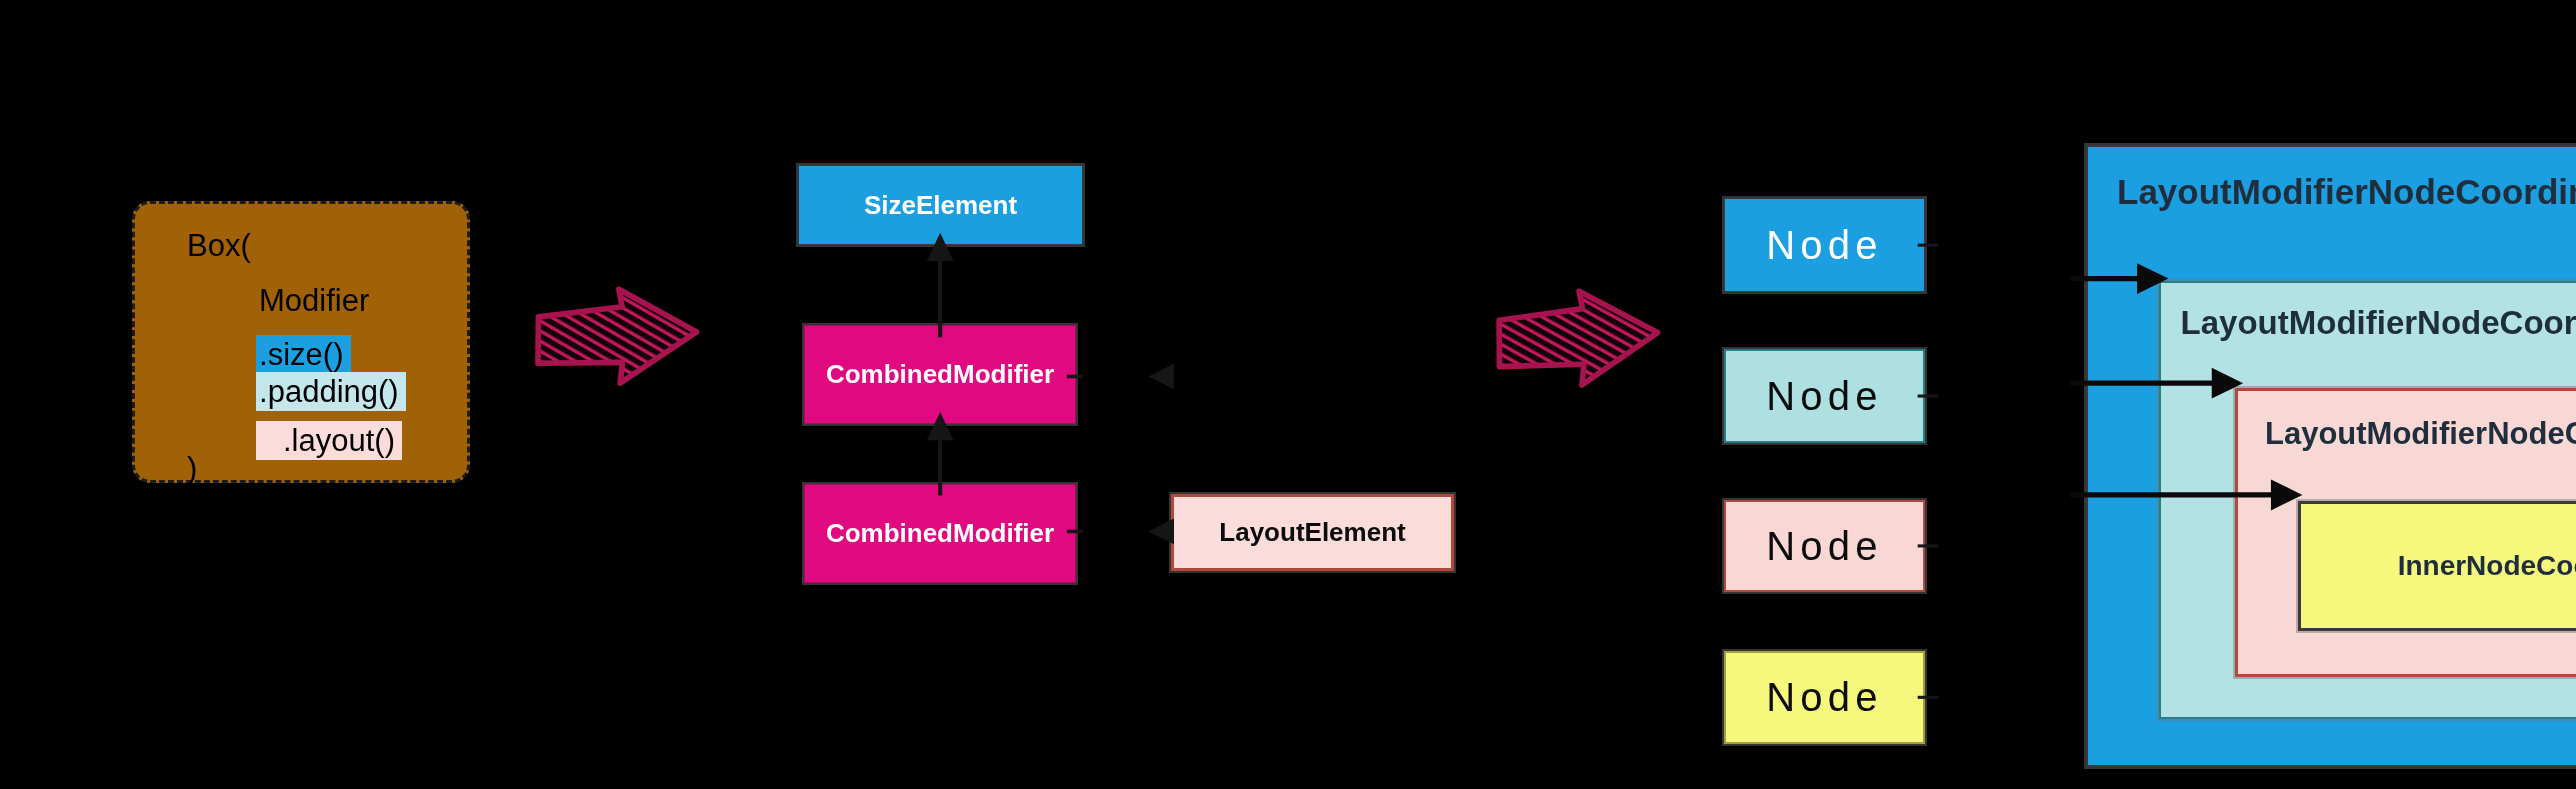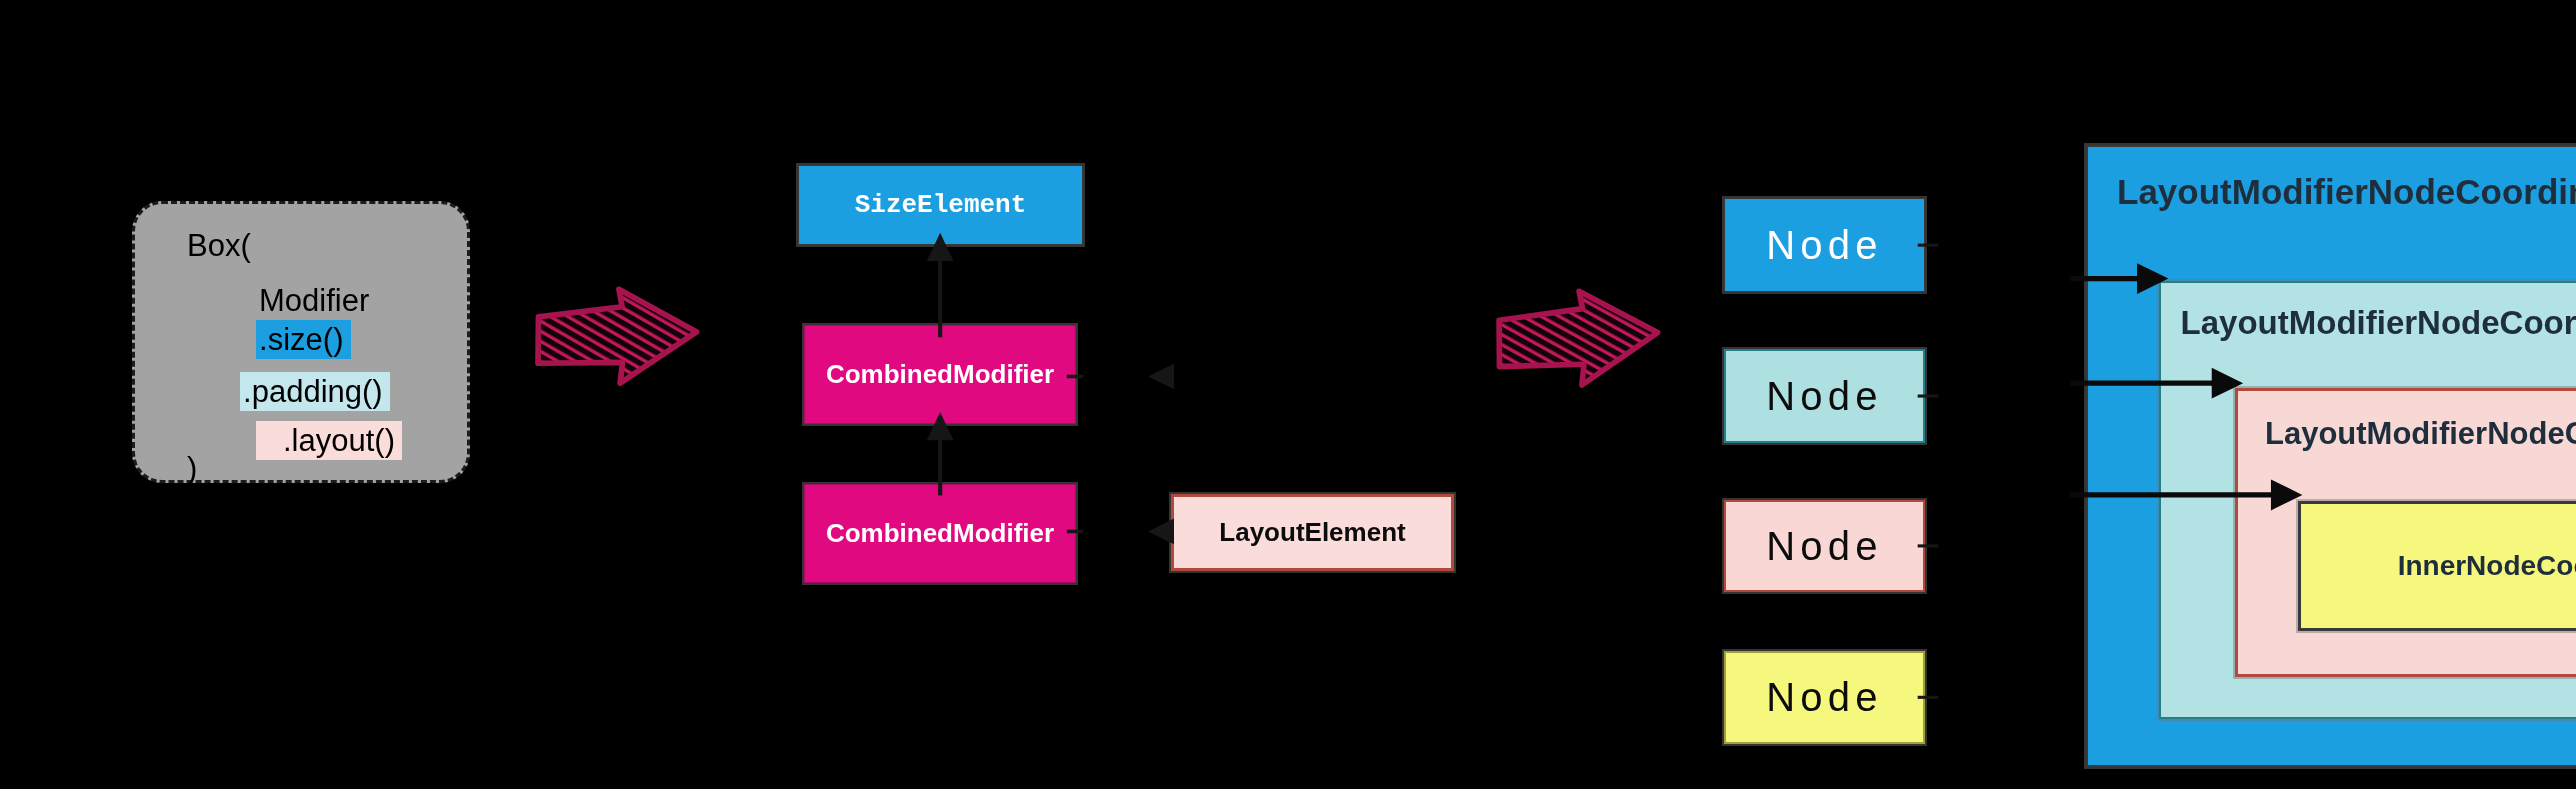--- a/index.html
+++ b/index.html
@@ -2,38 +2,38 @@
 <html style="font-size:8.2px"><head>
 <meta charset="utf-8">
 <style>
   html,body{margin:0;padding:0;background:#000;}
   .canvas{position:relative;width:3001px;height:789px;background:#000;overflow:hidden;
           font-family:"Liberation Sans",sans-serif;}
   .abs{position:absolute;box-sizing:border-box;}
   .center{display:flex;align-items:center;justify-content:center;}
 
   
-  .code-box{left:132px;top:201px;width:338px;height:282px;background:#a3a3a3;
-            border:3.6px dashed #1c1c1c;border-radius:30px;}
+  .code-box{left:132px;top:201px;width:338px;height:282px;background:#a16207;
+            border:3.6px dashed #1c1c1c;border-radius:18px;}
   .code-line{position:absolute;color:#000;font-size:31px;line-height:37px;white-space:pre;}
   .cl-1{left:52px;top:23px;}
   .cl-2{left:124px;top:78px;}
-  .cl-3{left:121px;top:116px;}
-  .cl-4{left:105px;top:168px;}
+  .cl-3{left:121px;top:131px;}
+  .cl-4{left:121px;top:168px;}
   .cl-5{left:121px;top:217px;}
   .cl-6{left:52px;top:246px;}
   .hl{padding:1px 7.2px 1px 3.1px;}
   .hl-blue{background:#1C9FE0;}
   .hl-cyan{background:#C3E7ED;}
   .hl-pink{background:#FADCDA;padding-left:27px;}
 
   
   .gbox{outline:2.1px solid rgba(115,115,115,.45);}
   .el-label{font-weight:bold;font-size:26px;}
-  .size-el{left:798px;top:165px;width:285px;height:80px;background:#1C9FE0;border:1.5px solid #3a3a3a;color:#fff;font-family:Liberation Mono, monospace;}
+  .size-el{left:798px;top:165px;width:285px;height:80px;background:#1C9FE0;border:1.5px solid #3a3a3a;color:#fff;}
   .cm-top{left:804px;top:325px;width:272px;height:99px;background:#E00980;border:1.5px solid #a50f63;color:#fff;}
   .cm-bot{left:804px;top:484px;width:272px;height:99px;background:#E00980;border:1.5px solid #a50f63;color:#fff;}
   .pad-el{left:1171px;top:338px;width:283px;height:77px;background:#B5E3E5;border:3.1px solid #267F86;color:#0c0c0c;}
   .lay-el{left:1171px;top:494px;width:283px;height:77px;background:#FADCDA;border:3.1px solid #B14A3C;color:#0c0c0c;text-align:right;}
 
   .node-label{font-size:40px;letter-spacing:5.2px;font-weight:normal;}
   .node-1{left:1724px;top:198px;width:201px;height:94px;background:#1C9FE0;border:1.5px solid #3a3a3a;color:#fff;}
   .node-2{left:1724px;top:349px;width:201px;height:94px;background:#AEDFE1;border:2.1px solid #267F86;color:#0c0c0c;}
   .node-3{left:1724px;top:500px;width:201px;height:92px;background:#F8D7D4;border:2.1px solid #B14A3C;color:#0c0c0c;}
   .node-4{left:1724px;top:651px;width:201px;height:93px;background:#F6F77D;border:2.1px solid #A0A03C;color:#0c0c0c;}

